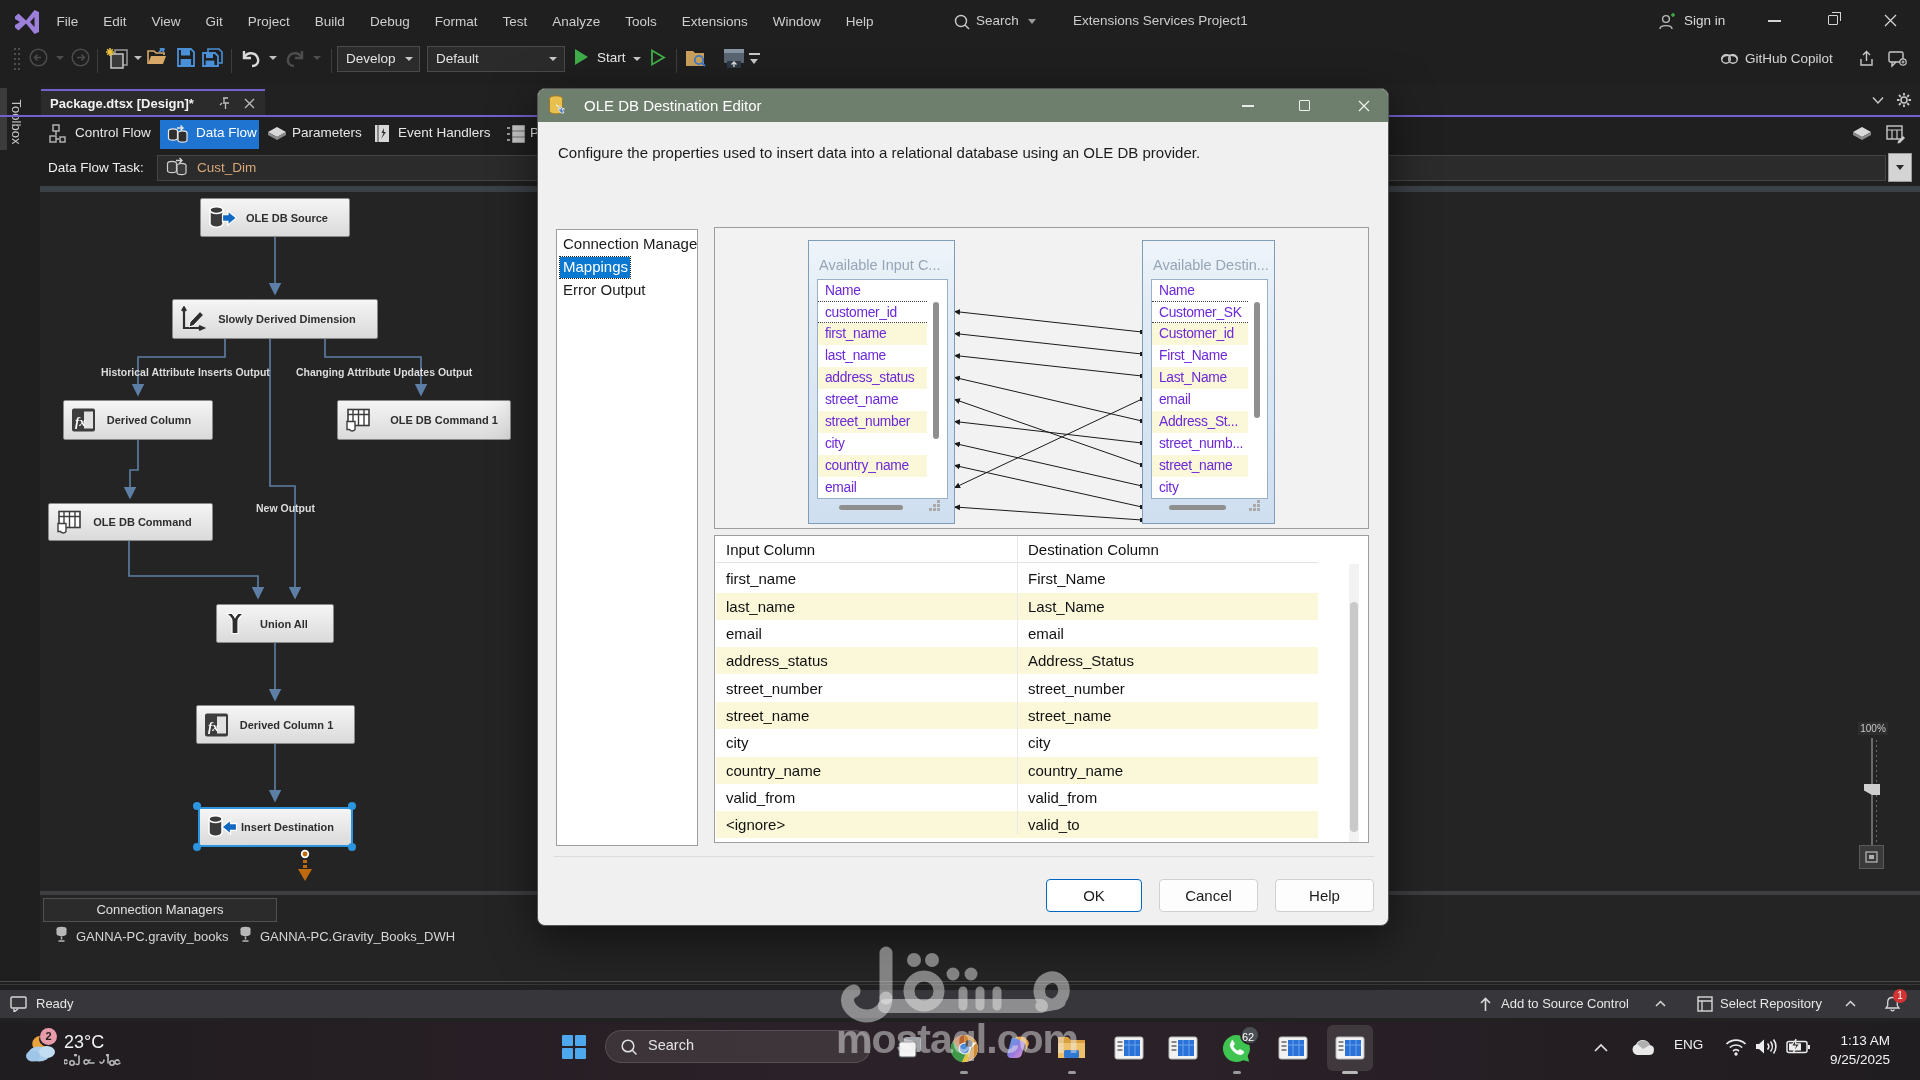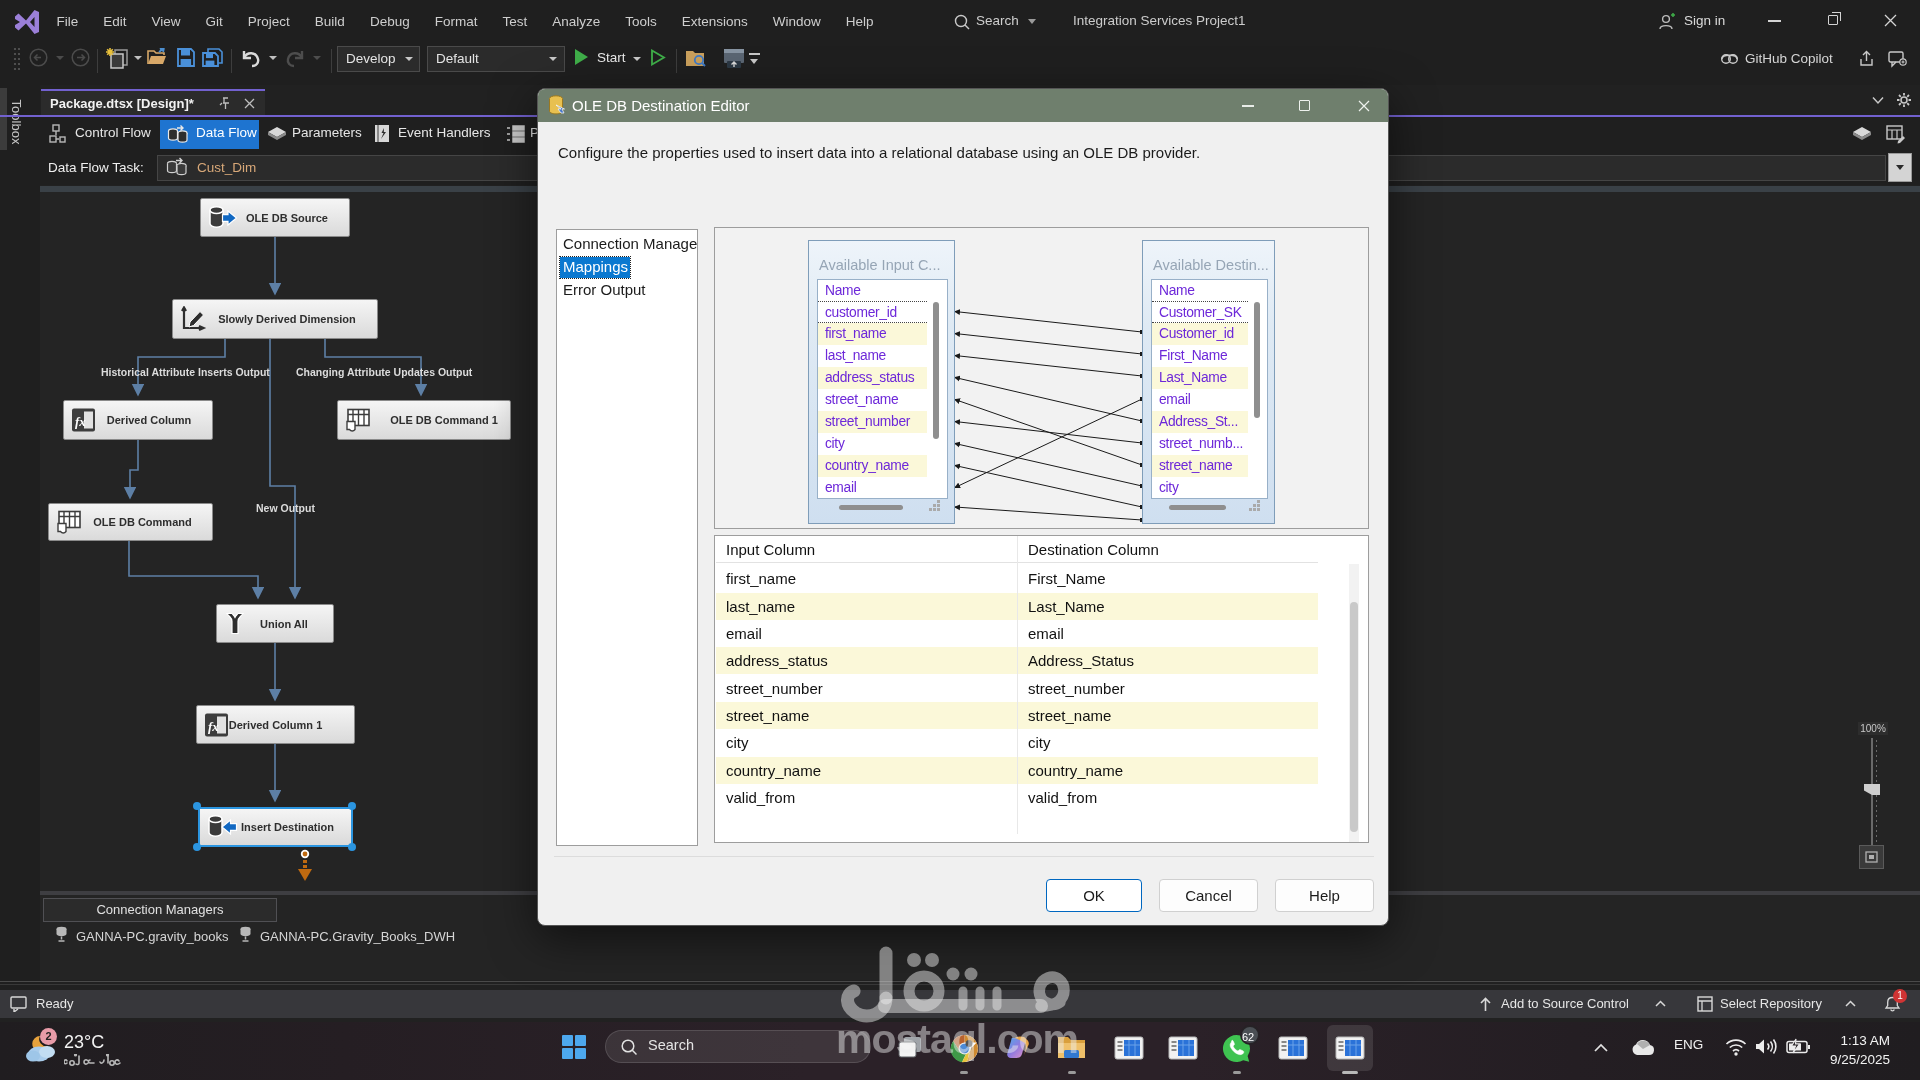--- a/index.html
+++ b/index.html
@@ -64,21 +64,21 @@
 </svg>
 <div class="ab menu" style="left:44px;top:0">
   <span class="mitem">File</span><span class="mitem">Edit</span><span class="mitem">View</span><span class="mitem">Git</span><span class="mitem">Project</span><span class="mitem">Build</span><span class="mitem">Debug</span><span class="mitem">Format</span><span class="mitem">Test</span><span class="mitem">Analyze</span><span class="mitem">Tools</span><span class="mitem">Extensions</span><span class="mitem">Window</span><span class="mitem">Help</span>
 </div>
 <svg class="ab" style="left:953px;top:13px" width="18" height="18" viewBox="0 0 18 18">
       <circle cx="8" cy="8" r="5.5" fill="none" stroke="#c9c9c9" stroke-width="1.4"></circle>
       <line x1="12" y1="12" x2="16" y2="16" stroke="#c9c9c9" stroke-width="1.4"></line>
     </svg>
 <div class="ab" style="left:976px;top:13px;color:#cecece;font-size:13.5px">Search</div>
 <div class="ab" style="left:1028px;top:19px;width:0;height:0;border-left:4px solid transparent;border-right:4px solid transparent;border-top:5px solid #9a9a9a"></div>
-<div class="ab" style="left:1073px;top:13px;color:#cccccc;font-size:13.5px">Integration Services Project1</div>
+<div class="ab" style="left:1073px;top:13px;color:#cccccc;font-size:13.5px">Extensions Services Project1</div>
 <svg class="ab" style="left:1656px;top:12px" width="20" height="20" viewBox="0 0 20 20">
       <circle cx="10" cy="7" r="3.4" fill="none" stroke="#bdbdbd" stroke-width="1.4"></circle>
       <path d="M4 17 C4 12.5 16 12.5 16 17" fill="none" stroke="#bdbdbd" stroke-width="1.4"></path>
       <path d="M15 3 h4 M17 1 v4" stroke="#3fae49" stroke-width="1.5"></path>
     </svg>
 <div class="ab" style="left:1684px;top:13px;color:#dadada;font-size:13.5px">Sign in</div>
 <div class="ab" style="left:1768px;top:20px;width:13px;height:1.5px;background:#d4d4d4"></div>
 <div class="ab" style="left:1828px;top:15px;width:10px;height:10px;border:1.2px solid #d4d4d4;border-radius:1px"></div>
 <div class="ab" style="left:1832px;top:12px;width:9px;height:9px;border-top:1.2px solid #d4d4d4;border-right:1.2px solid #d4d4d4"></div>
 <svg class="ab" style="left:1884px;top:14px" width="13" height="13" viewBox="0 0 13 13">
@@ -358,21 +358,21 @@
         <path d="M3 2 c3 4 5 4 5 8 v12 h6 v-12 c0 -4 2 -4 5 -8 h-5 c-1.5 2 -2 2 -3 4 c-1 -2 -1.5 -2 -3 -4 Z" fill="#2e2e2e" stroke="#fff" stroke-width="1.2"></path>
       </svg>
       <span style="padding-left:18px">Union All</span>
     </div>
 <div class="node" style="left:196px;top:705px;width:159px;height:39px">
       <svg width="25" height="25" viewBox="0 0 25 25">
         <rect x="1" y="1" width="23" height="23" rx="2" fill="#3d3d3d"></rect>
         <rect x="13" y="4" width="9" height="17" fill="#fff" opacity=".85"></rect>
         <text x="4" y="18" font-size="13" font-style="italic" font-weight="bold" fill="#fff" font-family="Liberation Serif">fx</text>
       </svg>
-      <span style="">Derived Column 1</span>
+      <span style="padding-left:22px">Derived Column 1</span>
     </div>
 <div class="node" style="left:198px;top:807px;width:155px;height:40px;border:2px solid #2b95e0">
       <svg width="31" height="27" viewBox="0 0 31 27">
         <g fill="#3b3b3b" stroke="#fff" stroke-width="1.5">
           <path d="M2 5.6 v13.5 c0 2 2.9 3.6 6.5 3.6 s6.5 -1.6 6.5 -3.6 V5.6"></path>
           <ellipse cx="8.5" cy="5.6" rx="6.5" ry="3.4"></ellipse>
         </g>
         <path d="M29.5 10.2 h-6 V6.5 l-8.5 7 8.5 7 v-3.7 h6 Z" fill="#1168c2" stroke="#fff" stroke-width="1.2"></path>
       </svg>
       <span style="padding-left:24px">Insert Destination</span>
@@ -600,21 +600,21 @@
 
 <div class="ab" id="dlg">
   <div class="ab" id="dlgtitle">
     <svg class="ab" style="left:10px;top:6px" width="20" height="21" viewBox="0 0 20 21">
           <g fill="#e8c050" stroke="#9a7820" stroke-width="1">
             <ellipse cx="8" cy="3.6" rx="6.5" ry="2.8"></ellipse>
             <path d="M1.5 3.6 v12.5 c0 1.6 2.9 2.8 6.5 2.8 s6.5 -1.2 6.5 -2.8 V3.6"></path>
           </g>
           <path d="M8 10 l5 4 h-3 l3 4 h3 l-2 -4 h2.5 Z" fill="#4a78c8" stroke="#fff" stroke-width=".7"></path>
         </svg>
-    <span style="margin-left:34px">OLE DB Destination Editor</span>
+    <span style="margin-left:46px">OLE DB Destination Editor</span>
     <div class="ab" style="left:704px;top:16px;width:12px;height:1.5px;background:#e8ece8"></div>
     <div class="ab" style="left:761px;top:11px;width:11px;height:11px;border:1.3px solid #eef2ee;border-radius:1px"></div>
     <svg class="ab" style="left:820px;top:11px" width="12" height="12" viewBox="0 0 12 12">
           <path d="M1 1 L11 11 M11 1 L1 11" stroke="#eef2ee" stroke-width="1.2"></path>
         </svg>
   </div>
   <div class="ab dlgtext" style="left:20px;top:55px">Configure the properties used to insert data into a relational database using an OLE DB provider.</div>
 
   <div class="ab" id="leftlist">
     <div class="ab dlgtext" style="left:6px;top:5px;white-space:nowrap">Connection Manager</div>
@@ -739,20 +739,24 @@
           <span class="tc2">city</span>
         </div>
     <div class="trow yellow" style="top:221px">
           <span class="tc1">country_name</span>
           <span class="tc2">country_name</span>
         </div>
     <div class="trow" style="top:248px">
           <span class="tc1">valid_from</span>
           <span class="tc2">valid_from</span>
         </div>
+    <div class="trow yellow" style="top:275px">
+          <span class="tc1">&lt;ignore&gt;</span>
+          <span class="tc2">valid_to</span>
+        </div>
     <div class="ab" style="left:302px;top:0;width:1px;height:298px;background:#e8e8e8"></div>
     <div class="ab" style="left:634px;top:28px;width:10px;height:278px;background:#f2f2f2"></div>
     <div class="ab" style="left:635px;top:66px;width:8px;height:230px;border-radius:4px;background:#c9c9c9"></div>
   </div>
 
   <div class="ab" id="dlgfootline"></div>
   <div class="btn" style="left:508px;border:1.5px solid #0067c0;background:#fff;width:96px">OK</div>
   <div class="btn" style="left:621px">Cancel</div>
   <div class="btn" style="left:737px">Help</div>
 </div>

